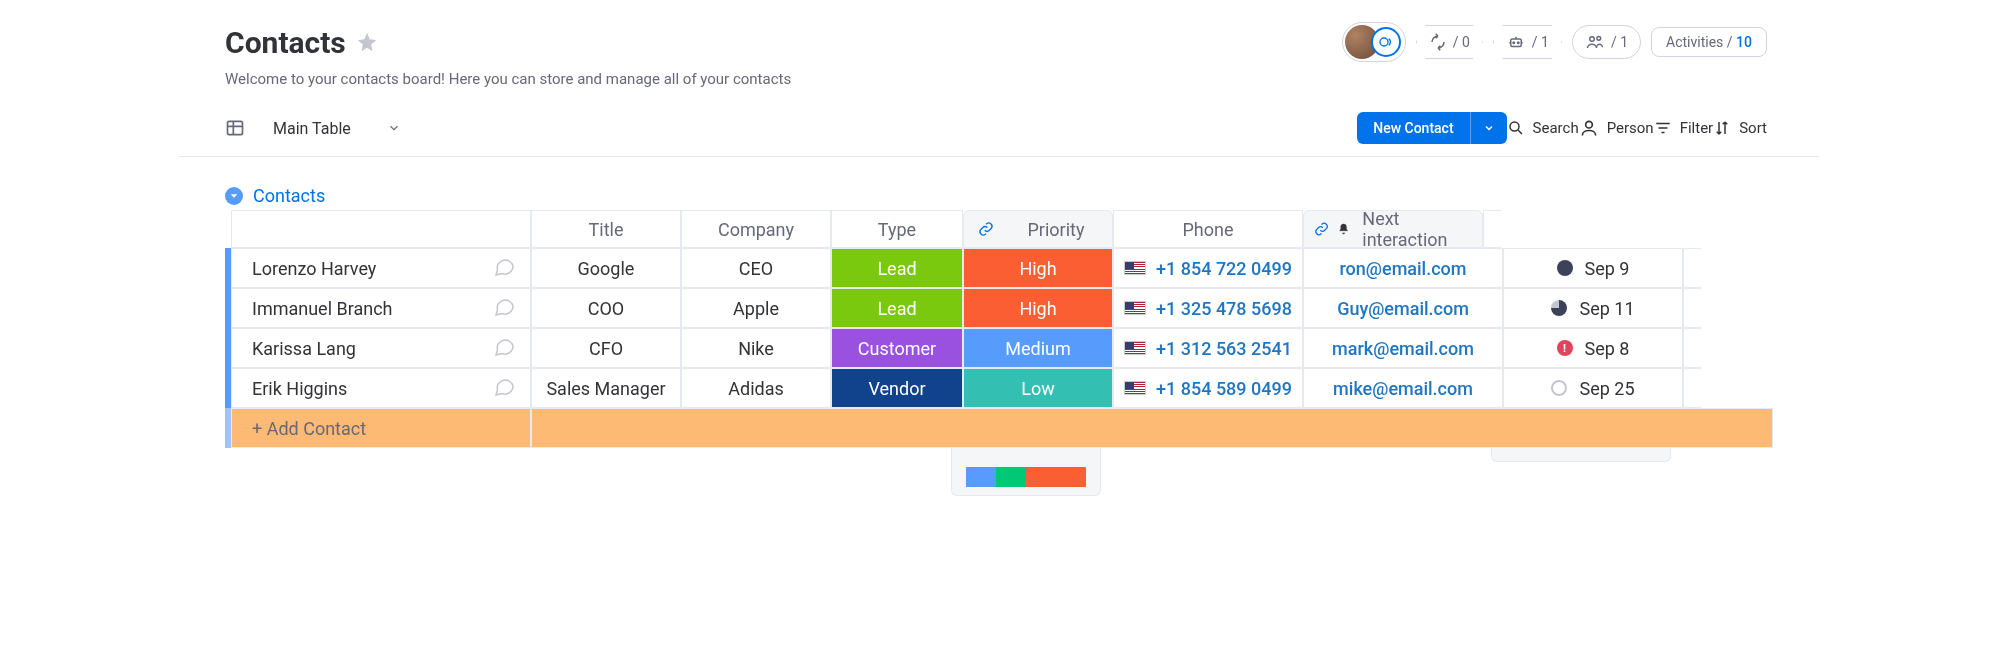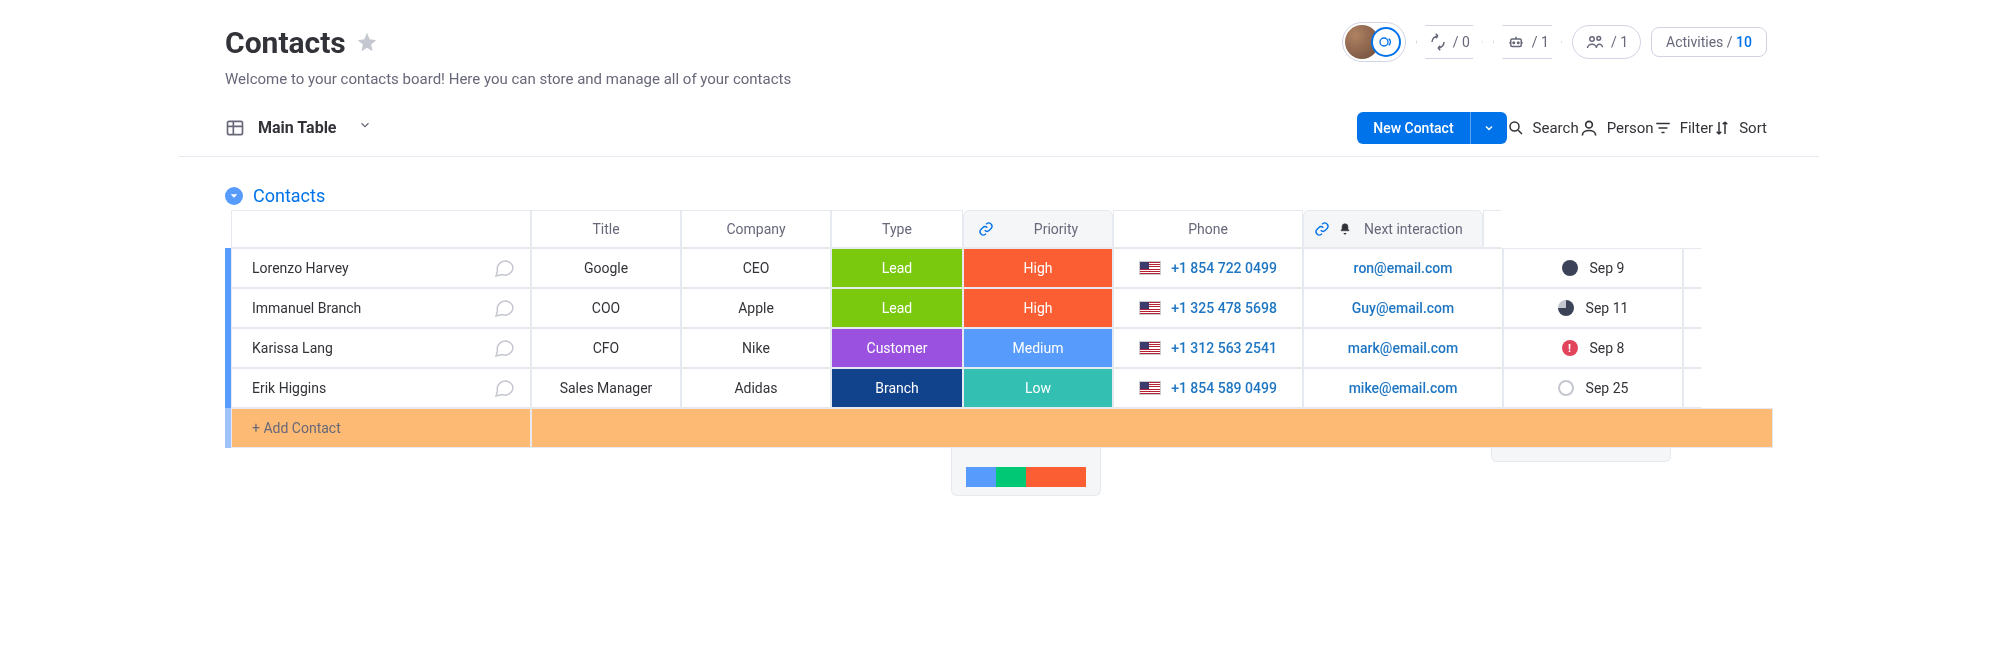--- a/index.html
+++ b/index.html
@@ -34,21 +34,21 @@
     background:radial-gradient(circle at 30% 30%, #b08262, #6b4a39);
   }
   .avatar-group { display:flex; align-items:center; gap:-4px; border:1px solid #d0d4e4; border-radius:20px; padding:2px 4px 2px 2px;}
   .avatar-group .ring { width:30px;height:30px;border-radius:50%;border:2px solid #0073ea; display:flex;align-items:center;justify-content:center; margin-left:-8px; background:#fff;}
   .avatar-group svg { stroke:#0073ea; }
   .subtitle { padding: 8px 6px 0 6px; color:#676879; font-size:15px;}
   .toolbar {
     display:flex; align-items:center; justify-content:space-between;
     margin-top:24px; padding: 0 12px 12px 6px;
   }
-  .view-tab { display:flex; align-items:flex-start; gap:13px; font-size:16px; color:#323338;font-weight:bold;}
+  .view-tab { display:flex; align-items:center; gap:28px; font-size:16px; color:#323338;}
   .view-tab svg.grid { stroke:#676879;}
   .chevron-down { margin-left:8px; }
   .toolbar-right { display:flex; align-items:center; }
   .newcontact {
     display:flex; align-items:stretch; border-radius:6px; overflow:hidden;
     background:#0073ea; color:#fff; font-weight:500;
   }
   .newcontact .label { padding:8px 16px; }
   .newcontact .caret { padding:8px 12px; border-left:1px solid rgba(255,255,255,.35); display:flex;align-items:center;}
   .tool { display:flex; align-items:center; gap:8px; color:#323338; font-size:15px;}
@@ -66,21 +66,21 @@
   .thead, .trow, .add-row { display:flex; align-items:stretch;}
   .thead { height:38px;}
   .trow { height:40px; }
   .add-row { height:40px;}
   .bar { width:6px;}
   .thead .bar { background:transparent;}
   .trow .bar { background:#579bfc;}
   .add-row .bar { background:#a1c3fb;}
   .cell {
     border:1px solid #e6e9ef; display:flex; align-items:center; justify-content:center;
-    font-size:14px; color:#323338; background:#fff;
+    font-size:18px; color:#323338; background:#fff;
   }
   .thead .cell { color:#676879; background:#fff; font-weight:400;}
   .c-name { width:300px; justify-content:flex-start; padding-left:20px; position:relative;}
   .c-name .comment { position:absolute; right:14px;}
   .thead .c-name { justify-content:center; padding-left:0;}
   .c-title { width:150px;}
   .c-company { width:150px;}
   .c-type { width:132px; color:#fff; font-weight:400;}
   .c-priority { width:150px; color:#fff;}
   .c-phone { width:190px; gap:10px;}
@@ -340,21 +340,21 @@
             </div>
             <div class="cell c-tail"></div>
           </div>
           <div class="trow">
             <div class="bar"></div>
             <div class="cell c-name">Erik Higgins<span class="comment"><svg width="24" height="24" viewBox="0 0 24 24" stroke-width="1.5">
                   <path d="M21 12a8 8 0 01-11 7.5L4 21l1.5-5A8 8 0 1121 12z"></path>
                 </svg></span></div>
             <div class="cell c-title">Sales Manager</div>
             <div class="cell c-company">Adidas</div>
-            <div class="cell c-type" style="background:#11428c">Branch</div>
+            <div class="cell c-type" style="background:#11428c">Vendor</div>
             <div class="cell c-priority" style="background:#33bfb2">Low</div>
             <div class="cell c-phone">
               <span class="flag"></span>
               <a class="phone-link">+1 854 589 0499</a>
             </div>
             <div class="cell c-email">
               <a class="email-link">mike@email.com</a>
             </div>
             <div class="cell c-next">
               <div class="dot-empty"></div>

